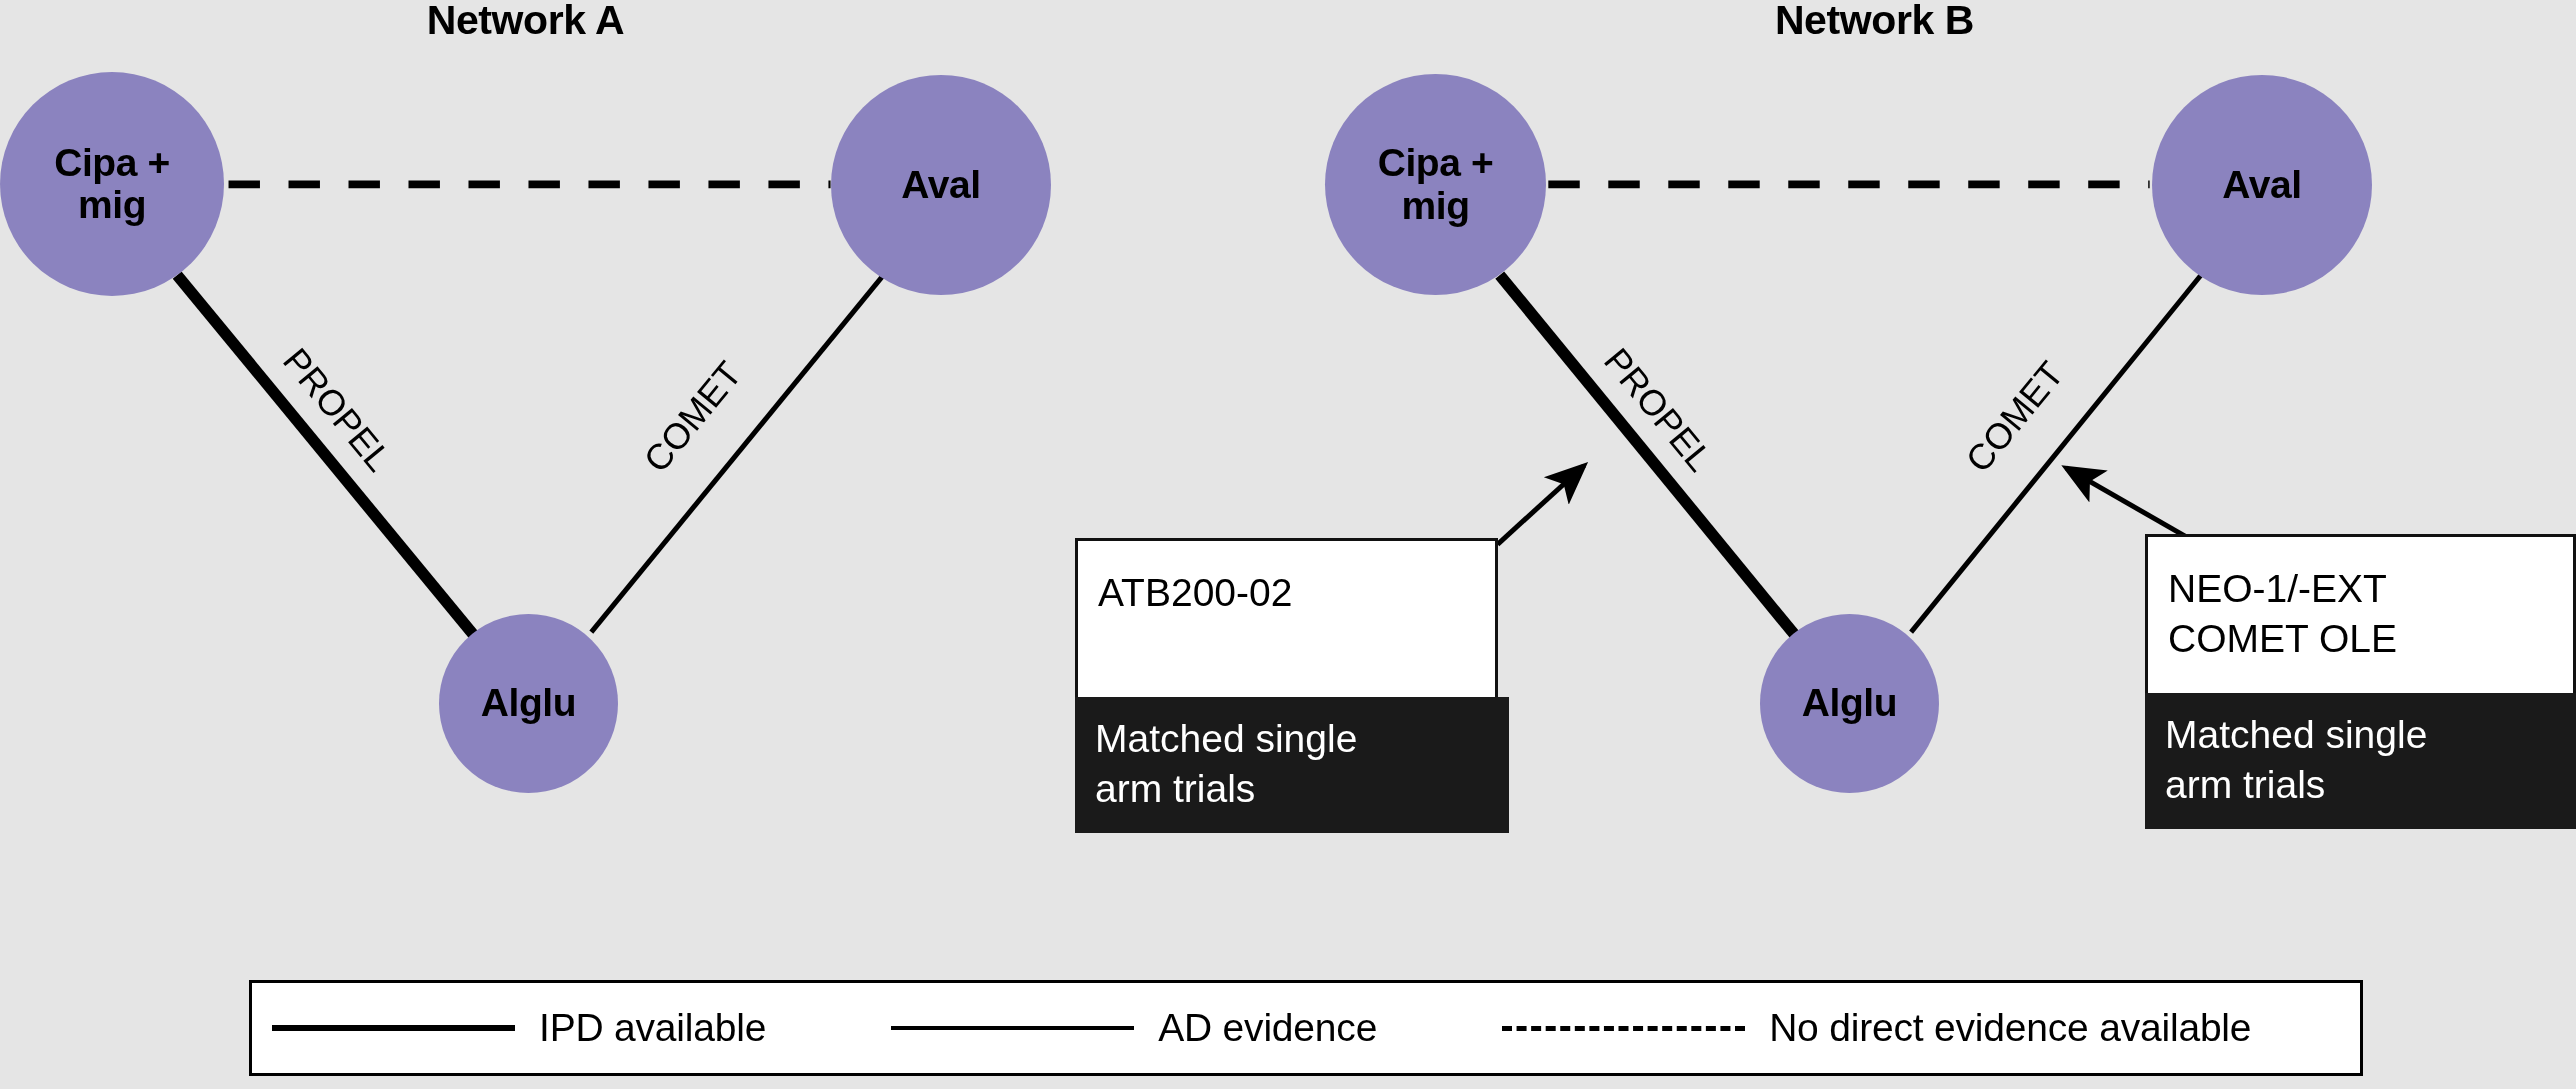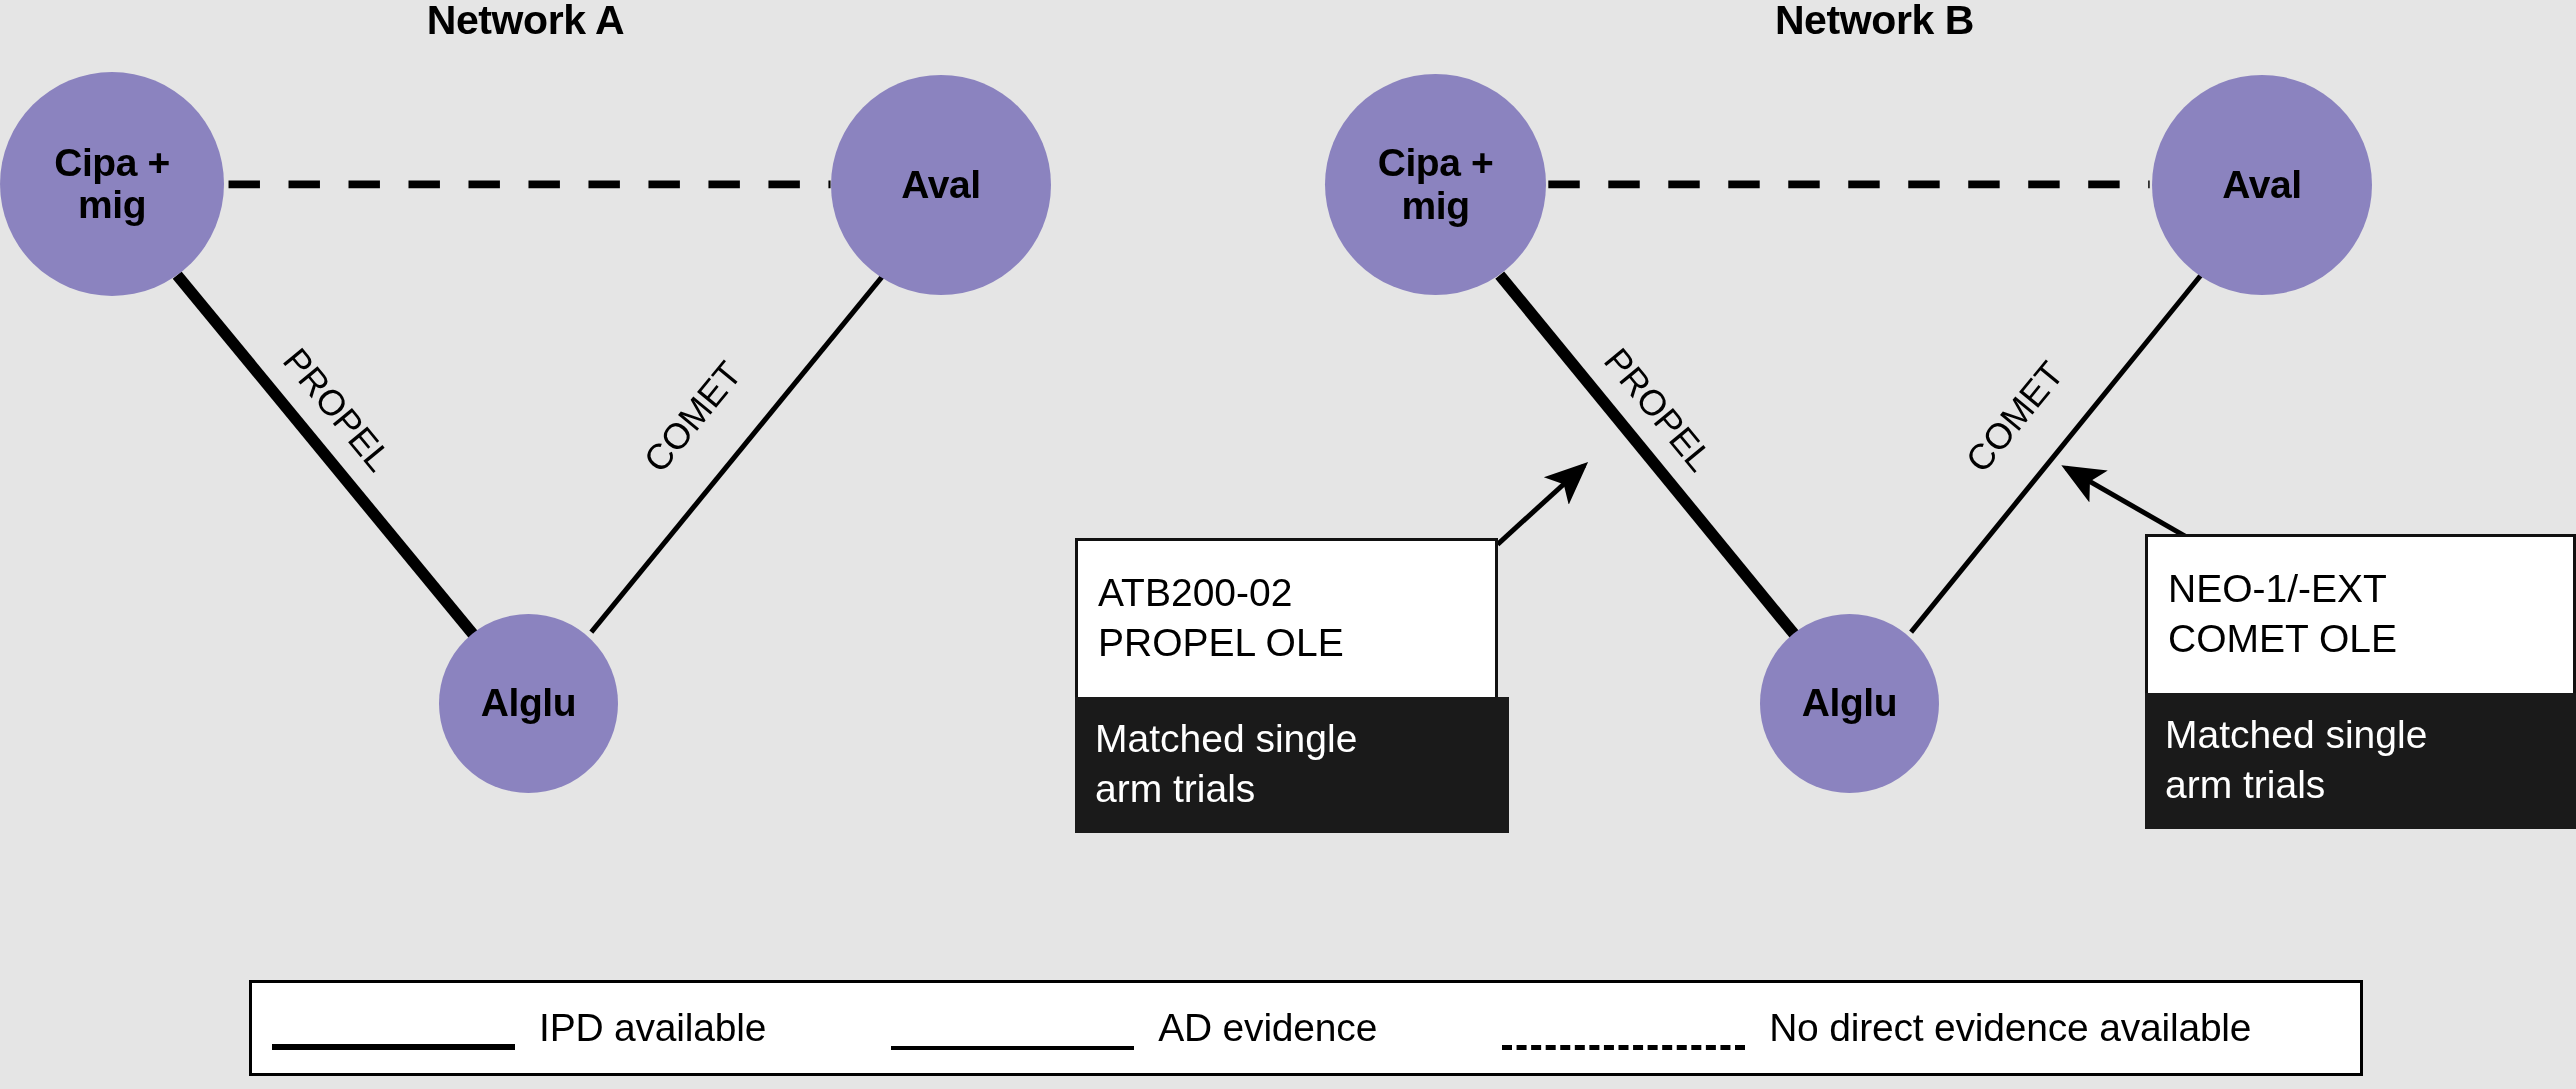--- a/index.html
+++ b/index.html
@@ -86,21 +86,21 @@
     position: absolute;
     left: 0;
     top: 0;
     width: 100%;
     height: 100%;
     display: flex;
     align-items: center;
   }
   .legend-item {
     display: flex;
-    align-items: flex-end;
+    align-items: center;
     white-space: nowrap;
   }
   .legend-label {
     font-size: 39px;
     color: #000000;
     letter-spacing: -0.2px;
   }
   .swatch {
     display: inline-block;
   }
@@ -191,21 +191,20 @@
     <div>Alglu</div>
   </div>
 
   <div class="edge-label" style="left:1585px; top:389px; transform: translate(0,0) rotate(50.5deg);">PROPEL</div>
 
   <div class="edge-label" style="left:1950px; top:396px; transform: translate(0,0) rotate(-50.5deg);">COMET</div>
 
   <div class="callout" style="left:1075px; top:538px; width:423px;">
     <div class="callout-head" style="height:159px;">
       <div>ATB200-02</div>
-      <div>PROPEL OLE</div>
     </div>
     <div class="callout-body" style="width:434px; height:136px;">
       <div>Matched single</div>
       <div>arm trials</div>
     </div>
   </div>
 
   <div class="callout" style="left:2145px; top:534px; width:431px;border-radius:18px;">
     <div class="callout-head" style="height:159px;">
       <div>NEO-1/-EXT</div>

